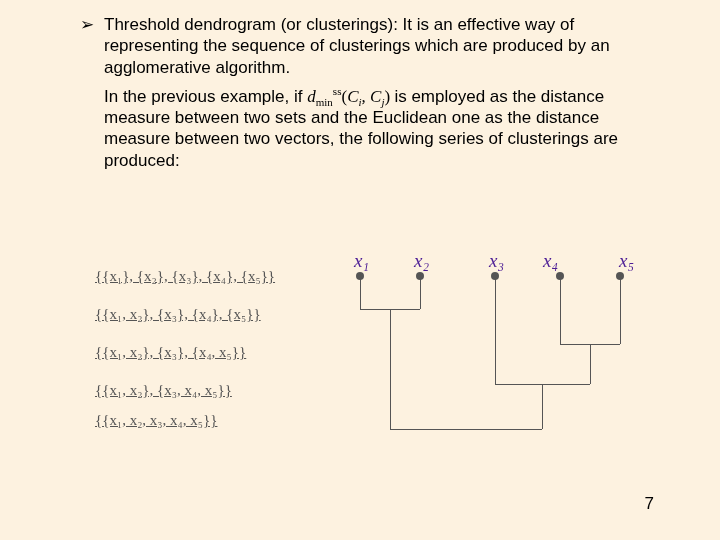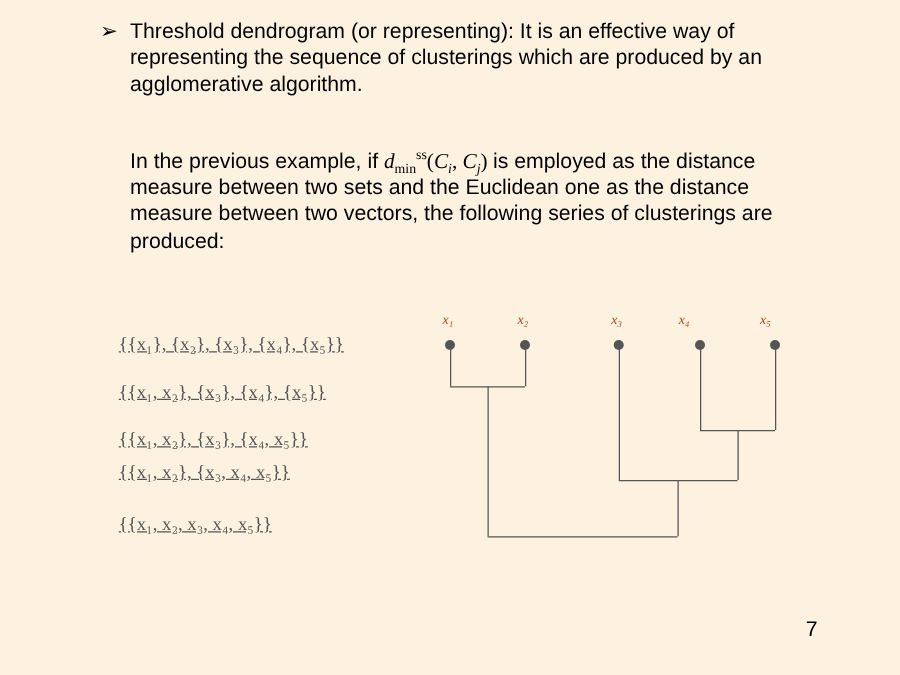--- a/index.html
+++ b/index.html
@@ -31,21 +31,21 @@
     color: #000;
   }
   .bullet-body {
     flex: 1;
     line-height: 1.25;
   }
   .term-underline {
   }
   .para-indent {
     margin-left: 24px;
-    margin-top: 40px;
+    margin-top: 8px;
     line-height: 1.25;
   }
   .formula {
     font-family: "Times New Roman", serif;
     white-space: nowrap;
   }
   .formula sub, .formula sup {
     font-size: 0.65em;
     line-height: 0;
   }
@@ -70,22 +70,22 @@
     position: absolute;
     left: 250px;
     top: 0;
     width: 300px;
     height: 200px;
   }
   .axis-label {
     position: absolute;
     top: -4px;
     font-style: italic;
-    color: #c2410c;
-    font-size: 11px;
+    color: #4c1d95;
+    font-size: 19px;
   }
   .dot {
     position: absolute;
     width: 8px;
     height: 8px;
     background: #555;
     border-radius: 50%;
     transform: translate(-50%, -50%);
   }
   .hline, .vline {
@@ -104,47 +104,47 @@
   }
 </style>
 </head>
 <body>
 
 <div class="page">
 
   <div class="bullet-row">
     <div class="bullet-glyph">➢</div>
     <div class="bullet-body">
-      <span class="term-underline">Threshold dendrogram</span><span> (or </span><span class="term-underline">representing</span><span>): It is an effective way of representing the sequence of clusterings which are produced by an agglomerative algorithm.</span>
+      <span class="term-underline">Threshold dendrogram</span><span> (or </span><span class="term-underline">clusterings</span><span>): It is an effective way of representing the sequence of clusterings which are produced by an agglomerative algorithm.</span>
     </div>
   </div>
 
   <div class="para-indent">
     <span>In the previous example, if </span>
     <span class="formula">
       <span style="font-style:italic">d</span><sub>min</sub><sup>ss</sup><span>(</span><span style="font-style:italic">C</span><sub style="font-style:italic">i</sub><span>, </span><span style="font-style:italic">C</span><sub style="font-style:italic">j</sub><span>)</span>
     </span>
     <span> is employed as the distance measure between two sets and the Euclidean one as the distance measure between two vectors, the following series of clusterings are produced:</span>
   </div>
 
   <div class="figure-area">
 
     <div class="clustering-line" style="top:14px">{{x₁}, {x₂}, {x₃}, {x₄}, {x₅}}</div>
     <div class="clustering-line" style="top:52px">{{x₁, x₂}, {x₃}, {x₄}, {x₅}}</div>
     <div class="clustering-line" style="top:90px">{{x₁, x₂}, {x₃}, {x₄, x₅}}</div>
-    <div class="clustering-line" style="top:116px">{{x₁, x₂}, {x₃, x₄, x₅}}</div>
+    <div class="clustering-line" style="top:128px">{{x₁, x₂}, {x₃, x₄, x₅}}</div>
     <div class="clustering-line" style="top:158px">{{x₁, x₂, x₃, x₄, x₅}}</div>
 
     <div class="dendro">
 
       <span class="axis-label" style="left:9px">x₁</span>
       <span class="axis-label" style="left:69px">x₂</span>
       <span class="axis-label" style="left:144px">x₃</span>
       <span class="axis-label" style="left:198px">x₄</span>
-      <span class="axis-label" style="left:263px">x₅</span>
+      <span class="axis-label" style="left:274px">x₅</span>
 
       <div class="dot" style="left:15px;  top:22px"></div>
       <div class="dot" style="left:75px;  top:22px"></div>
       <div class="dot" style="left:150px; top:22px"></div>
       <div class="dot" style="left:215px; top:22px"></div>
       <div class="dot" style="left:275px; top:22px"></div>
 
       <div class="vline" style="left:15px; top:22px; height:33px"></div>
       <div class="vline" style="left:75px; top:22px; height:33px"></div>
       <div class="hline" style="left:15px; top:55px; width:60px"></div>

